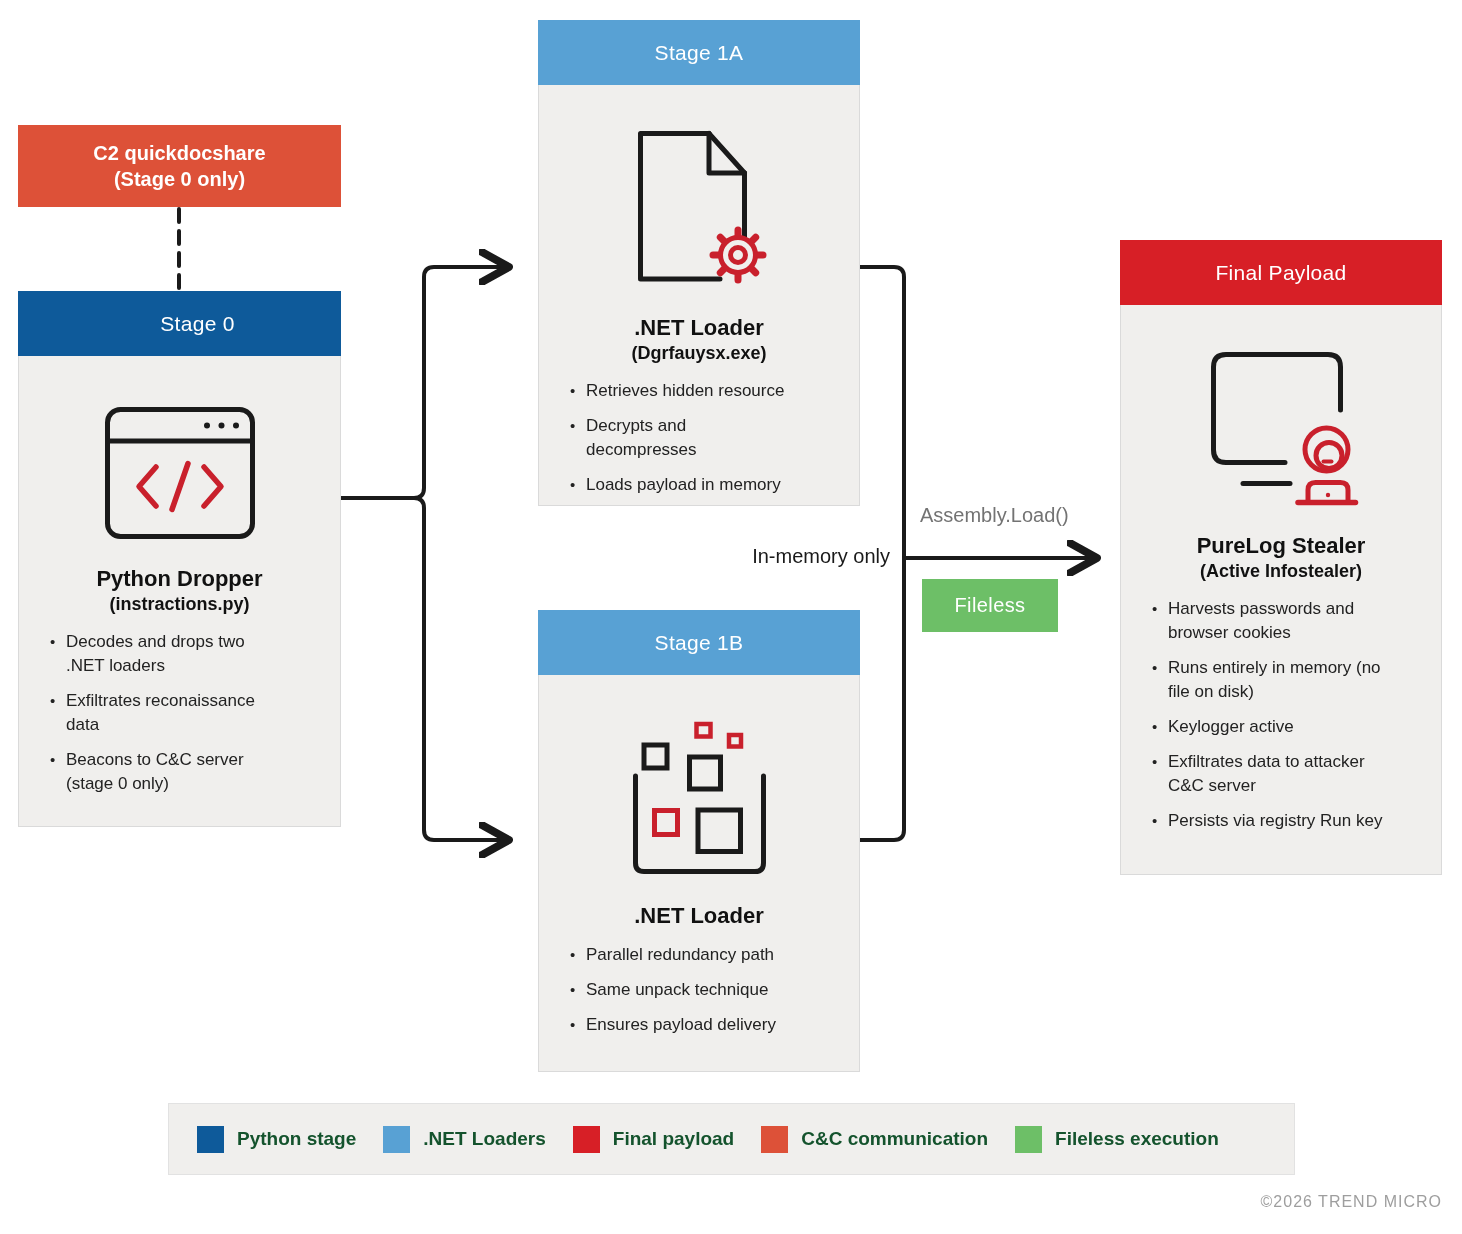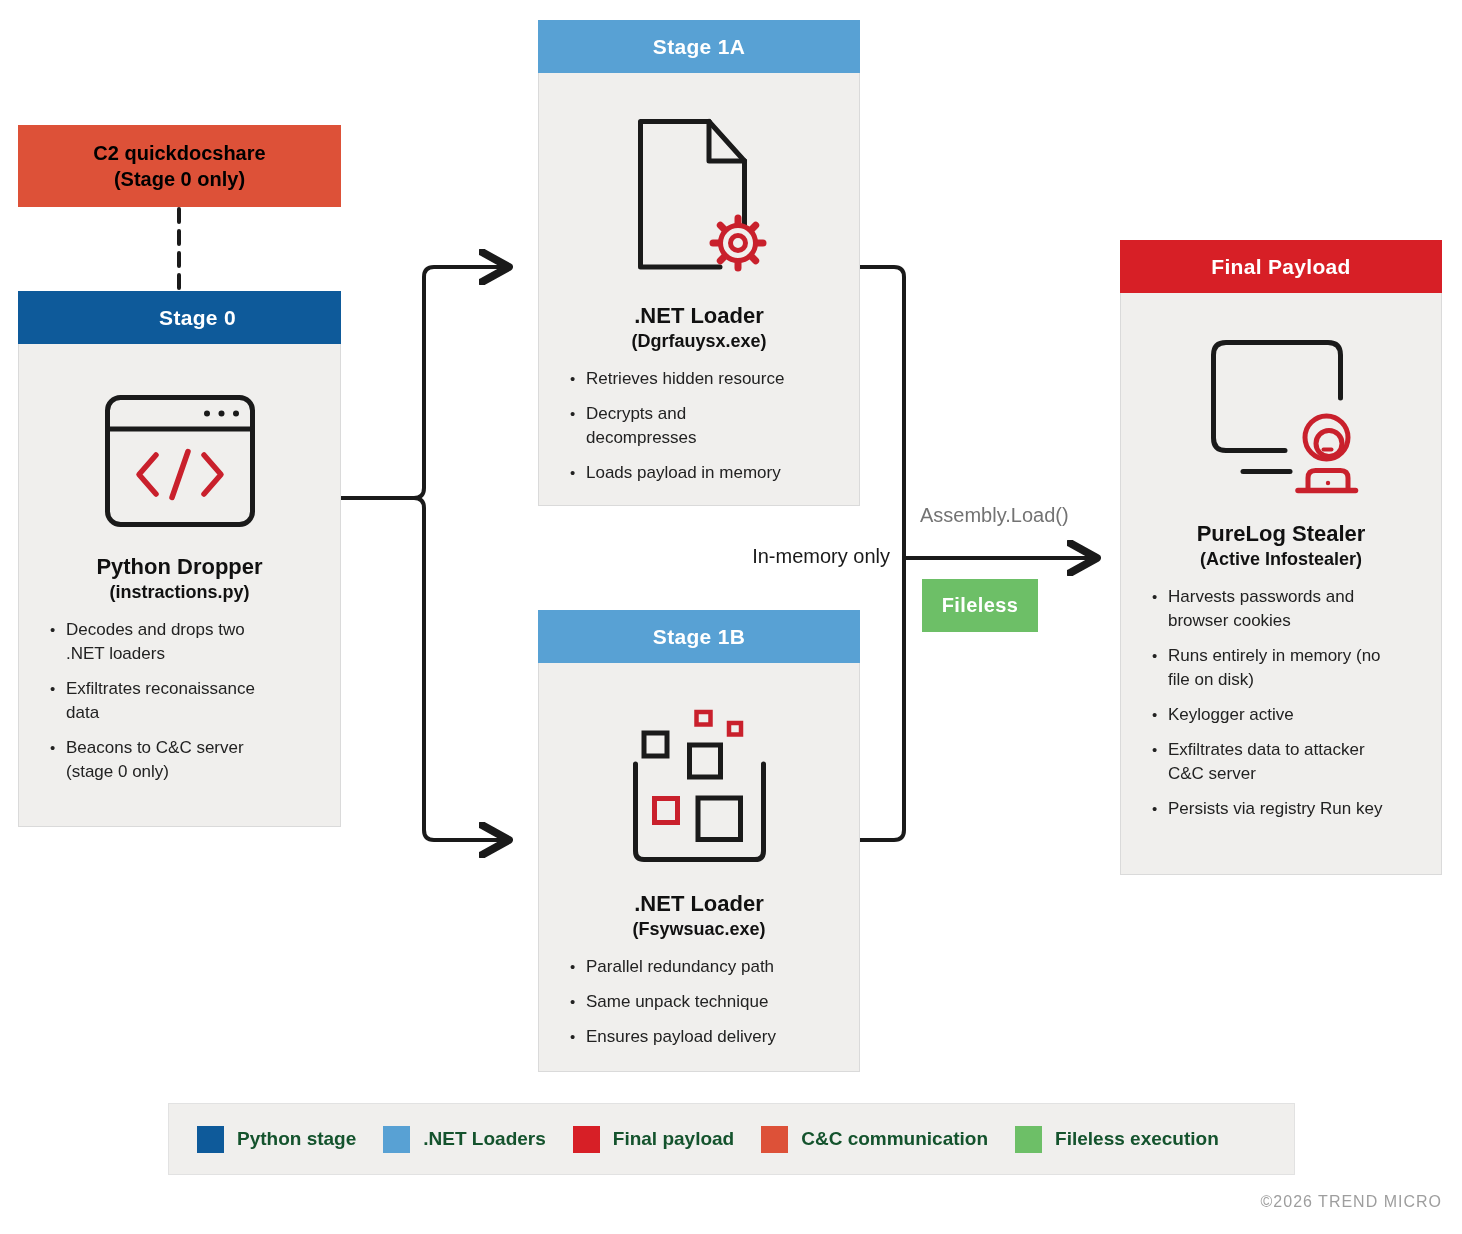--- a/index.html
+++ b/index.html
@@ -5,50 +5,50 @@
   html,body{margin:0;padding:0;background:#ffffff;}
   #canvas{
     position:relative;width:1462px;height:1234px;background:#ffffff;
     font-family:"Liberation Sans", sans-serif;color:#1a1a1a;overflow:hidden;
   }
   .abs{position:absolute;}
   
   .c2-box{
     left:18px;top:125px;width:323px;height:82px;background:#DD5138;
     display:flex;align-items:center;justify-content:center;text-align:center;
-    color:#000000;font-weight:bold;font-size:20px;line-height:26px;
+    color:#ffffff;font-weight:bold;font-size:20px;line-height:26px;
   }
   
   .card{background:#f0efed;border:1px solid #dadada;box-sizing:border-box;}
   .card-header{
-    height:53px;margin:-1px -1px 0 -1px;display:flex;align-items:center;justify-content:center;
-    color:#ffffff;font-weight:bold;font-size:21px;letter-spacing:.3px;
+    height:65px;margin:-1px -1px 0 -1px;display:flex;align-items:center;justify-content:center;
+    color:#ffffff;font-weight:normal;font-size:21px;letter-spacing:.3px;
   }
   .hdr-dark-blue{background:#0E5A9A;padding-left:36px;}
   .hdr-light-blue{background:#58A1D4;}
   .hdr-red{background:#D71F26;}
   .card-body{text-align:center;}
   .icon-wrap{margin-top:44px;display:flex;justify-content:center;}
   .icon-wrap.tall0{margin-top:50px;}
   .card-title{margin-top:26px;font-weight:bold;font-size:22px;line-height:26px;color:#111;}
   .card-subtitle{font-weight:bold;font-size:18px;line-height:24px;color:#111;}
   ul.bullets{list-style:none;margin:14px 0 0 0;padding:0 62px 0 30px;text-align:left;}
   ul.bullets li{
     position:relative;padding-left:17px;margin-bottom:11px;
     font-size:17px;line-height:24px;color:#222;
   }
   ul.bullets li::before{content:"•";position:absolute;left:1px;top:0;font-size:15px;}
   .final-card ul.bullets{padding-right:48px;}
   
   .assembly-label{left:920px;top:504px;font-size:20px;color:#737373;}
   .inmemory-label{left:695px;top:545px;width:195px;text-align:right;font-size:20px;color:#1a1a1a;}
   .fileless-badge{
-    left:922px;top:579px;width:116px;height:53px;background:#6DBF67;
+    left:922px;top:579px;width:136px;height:53px;background:#6DBF67;
     display:flex;align-items:center;justify-content:center;
-    color:#ffffff;font-weight:bold;font-size:20px;letter-spacing:.4px;
+    color:#ffffff;font-weight:normal;font-size:20px;letter-spacing:.4px;
   }
   
   .legend{
     left:168px;top:1103px;width:1127px;height:72px;background:#f0efed;border:1px solid #e2e2e2;
     box-sizing:border-box;display:flex;align-items:center;padding:0 28px;gap:27px;
   }
   .legend-item{display:flex;align-items:center;gap:13px;}
   .legend-swatch{width:27px;height:27px;flex:0 0 auto;}
   .legend-label{font-size:19px;font-weight:bold;color:#14532d;white-space:nowrap;}
   
@@ -159,21 +159,20 @@
             <rect x="69" y="91" width="42.5" height="41.5"></rect>
           </g>
           <g fill="none" stroke="#C9202C">
             <rect x="25.5" y="91.5" width="23" height="24" stroke-width="5"></rect>
             <rect x="67.5" y="5" width="14" height="12.5" stroke-width="4.5"></rect>
             <rect x="100" y="16" width="12" height="11.5" stroke-width="4.5"></rect>
           </g>
         </svg>
       </div>
       <div class="card-title">.NET Loader</div>
-      <div class="card-subtitle">(Fsywsuac.exe)</div>
       <ul class="bullets">
         <li>Parallel redundancy path</li>
         <li>Same unpack technique</li>
         <li>Ensures payload delivery</li>
       </ul>
     </div>
   </div>
 
   <div class="abs card final-card" style="left:1120px;top:240px;width:322px;height:635px;">
     <div class="card-header hdr-red">Final Payload</div>

